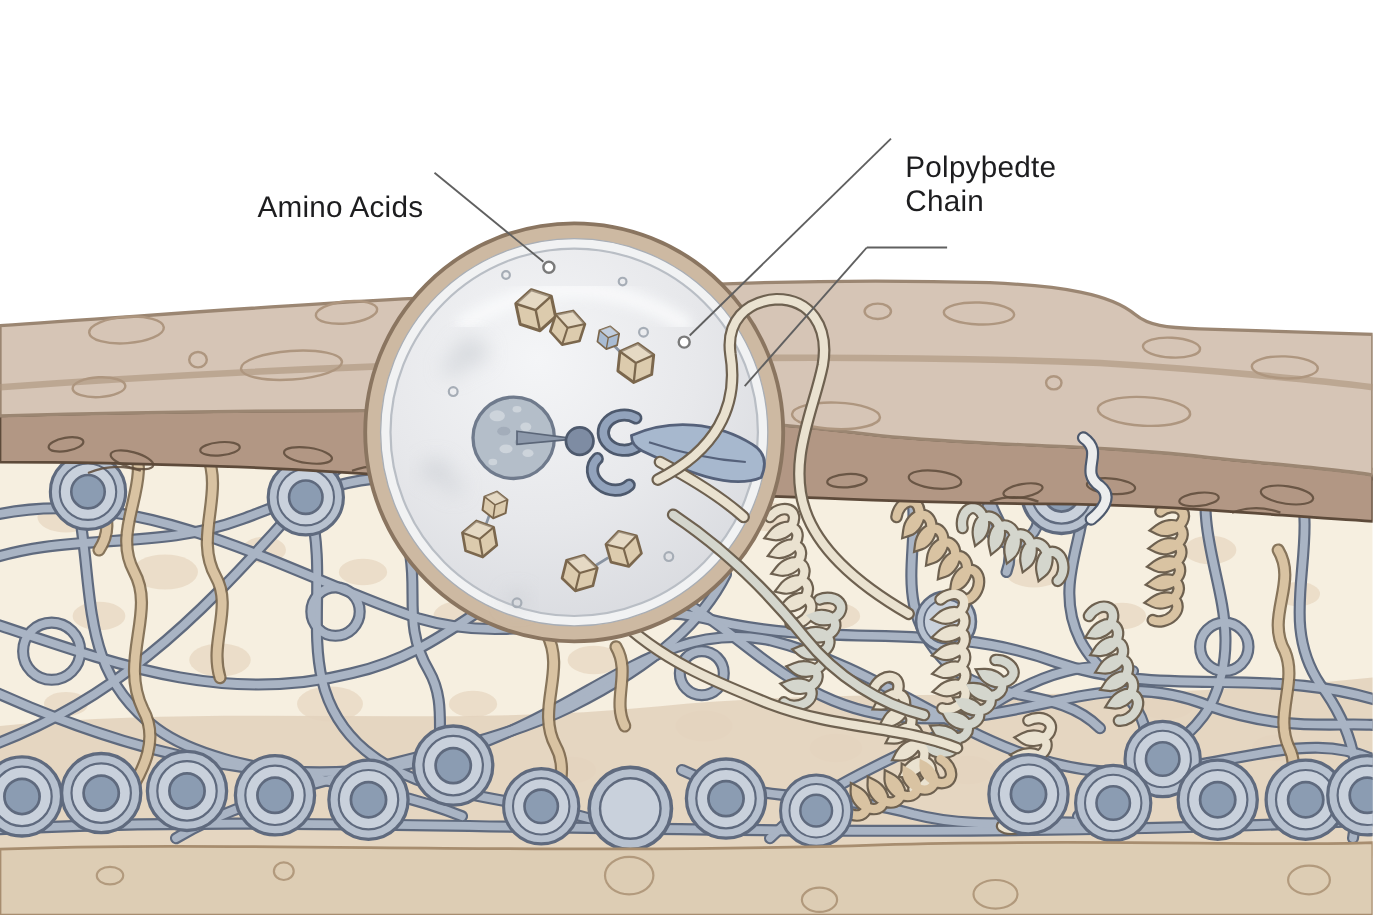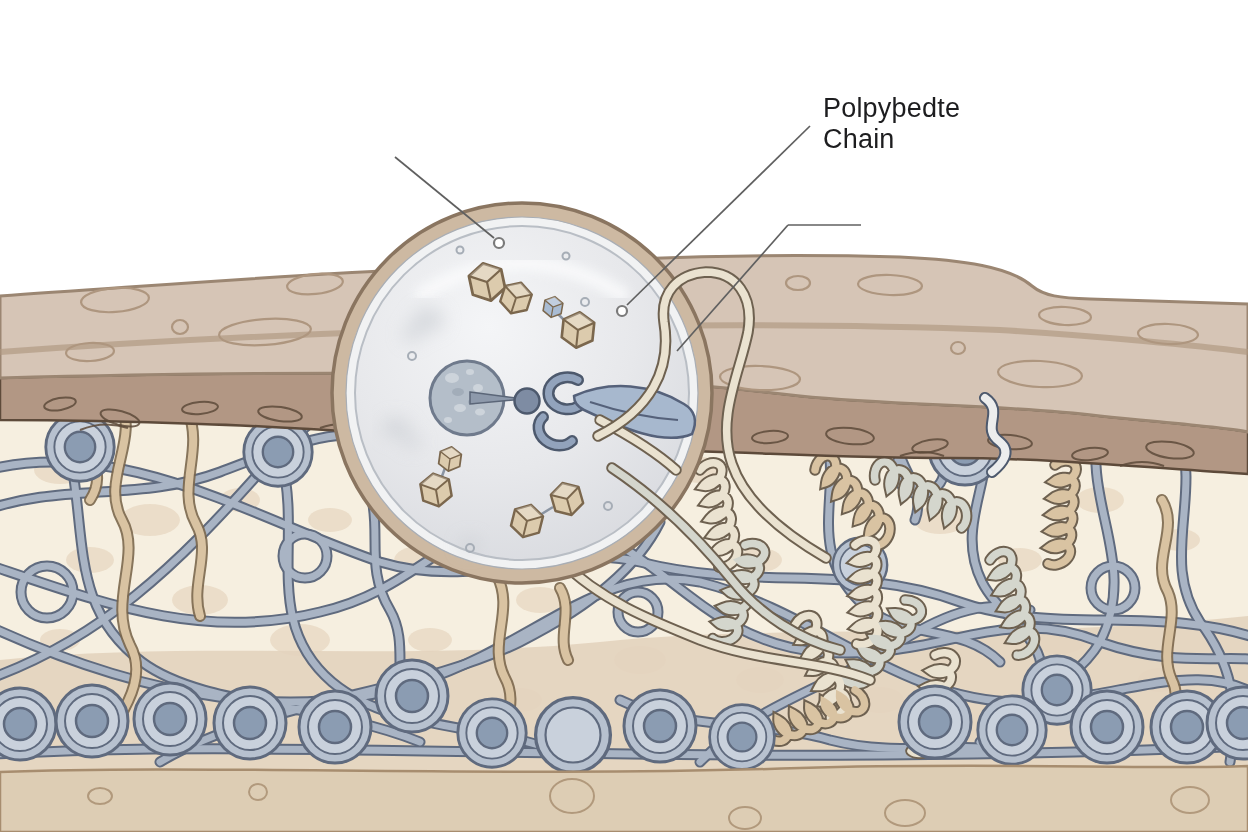--- a/index.html
+++ b/index.html
@@ -33,21 +33,21 @@
   .cube-top{fill:#ffffff;opacity:.28;}
   .cube-edge{fill:none;stroke:var(--cube-outline);stroke-width:2;}
 
   .blotch{fill:var(--matrix-blotch);}
   .eout{fill:none;stroke:var(--epidermis-detail);stroke-width:2.2;}
   .dsq{fill:none;stroke:var(--dermis-outline);stroke-width:2;opacity:.85;}
   .dot{fill:none;stroke:#a6adb6;stroke-width:2;}
   .leader{stroke:var(--leader);stroke-width:1.7;fill:none;}
   .leadend{fill:#ffffff;stroke:#7a7a7a;stroke-width:2.2;}
 
-  .label{position:absolute;font-size:27px;line-height:31px;color:var(--label-text);letter-spacing:.2px;}
+  .label{position:absolute;font-size:27px;line-height:31px;color:var(--label-text);letter-spacing:.2px;margin-top:44px;}
 </style>
 </head>
 <body>
 
 <div class="stage">
 <svg width="1248" height="832" viewBox="0 0 1248 832">
   <defs>
     <radialGradient id="vg" cx="40%" cy="30%" r="80%">
       <stop offset="0%" stop-color="#f4f5f7"></stop>
           <stop offset="55%" stop-color="#e7e8eb"></stop>
@@ -398,14 +398,15 @@
   <g>
     <line class="leader" x1="395" y1="157" x2="494" y2="238"></line>
     <circle class="leadend" cx="499" cy="243" r="5"></circle>
     <line class="leader" x1="810" y1="126" x2="627" y2="305"></line>
     <circle class="leadend" cx="622" cy="311" r="5"></circle>
     <line class="leader" x1="861" y1="225" x2="788" y2="225"></line>
     <line class="leader" x1="788" y1="225" x2="677" y2="351"></line>
   </g>
 </svg>
 
+<div class="label" style="left:234px;top:129px;">Amino Acids</div>
 <div class="label" style="left:823px;top:93px;width:155px;">Polpyþedte Chain</div>
 </div>
 
 </body></html>

